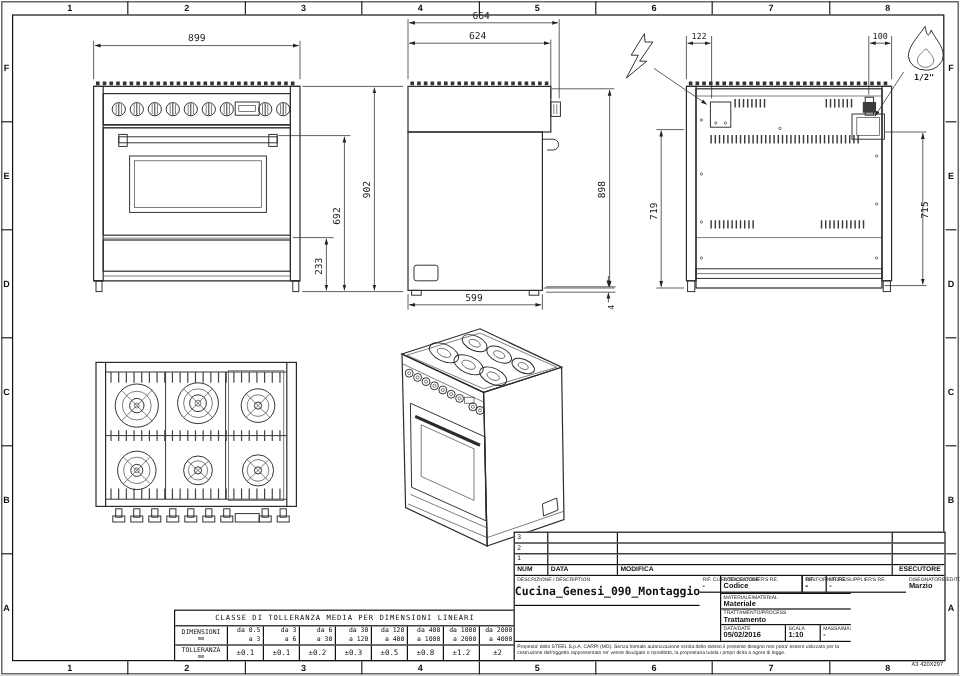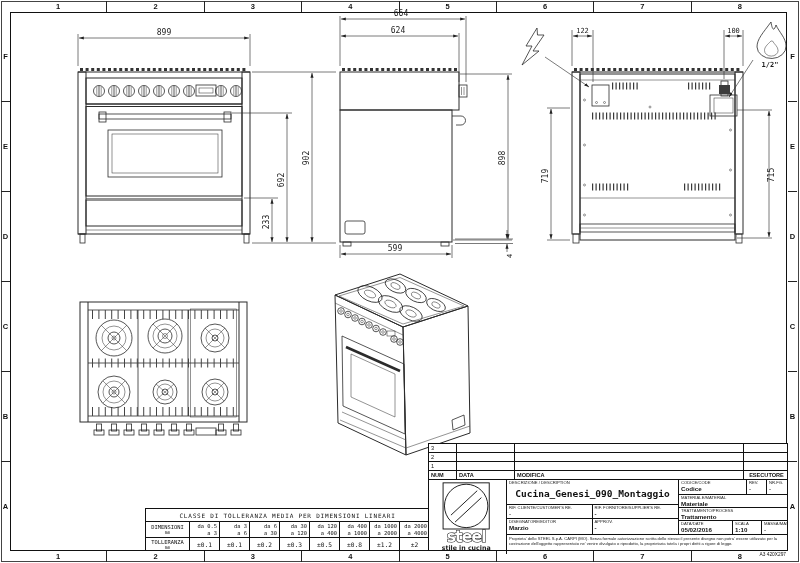--- a/index.html
+++ b/index.html
@@ -58,21 +58,21 @@
   .tb-rev>div{border-right:1px solid #111;box-sizing:border-box;padding-left:2px;line-height:8px;}
   .tb-rev .c1{width:28px;}
   .tb-rev .c2{width:58px;}
   .tb-rev .c3{width:229px;}
   .tb-rev .c4{flex:1;border-right:none;text-align:center;}
   .tb-rev.hdr{font-weight:bold;border-bottom:1.2px solid #111;}
   .tb-main{display:flex;height:74px;}
   .tb-logo{width:79px;border-right:1px solid #111;box-sizing:border-box;display:flex;align-items:center;justify-content:center;}
   .tb-rest{width:280px;display:flex;flex-direction:column;}
   .tb-upper{display:flex;height:54px;}
-  .tb-mid{width:172px;display:flex;flex-direction:column;border-right:1px solid #111;box-sizing:border-box;}
+  .tb-mid{width:172px;display:flex;flex-direction:row;border-right:1px solid #111;box-sizing:border-box;}
   .tb-right{width:108px;display:flex;flex-direction:column;}
   .lab{font-size:4.2px;color:#222;padding:1px 2px 0 2px;line-height:1;white-space:nowrap;overflow:hidden;}
   .val{font-size:6.2px;font-weight:bold;padding:0 2px;line-height:1.2;white-space:nowrap;}
   .tb-desc{height:25px;border-bottom:1px solid #111;box-sizing:border-box;}
   .tb-desc .desc-val{font-family:"DejaVu Sans Mono",monospace;font-size:9.5px;font-weight:bold;text-align:center;margin-top:3px;}
   .tb-row{display:flex;border-bottom:1px solid #111;box-sizing:border-box;}
   .tb-row:last-child{border-bottom:none;}
   .tb-row>div{border-right:1px solid #111;box-sizing:border-box;}
   .tb-row>div:last-child{border-right:none;}
   .h14{height:14px;} .h15{height:15px;} .h13{height:13px;}
@@ -485,30 +485,20 @@
         <div class="c3"></div>
         <div class="c4"></div>
     </div>
     <div class="tb-rev hdr">
       <div class="c1">NUM</div>
       <div class="c2">DATA</div>
       <div class="c3">MODIFICA</div>
       <div class="c4">ESECUTORE</div>
     </div>
     <div class="tb-main">
-      <div class="tb-logo">
-        <svg width="72" height="72" viewBox="0 0 72 78">
-          <rect x="9" y="2" width="50" height="50" fill="none" stroke="#111" stroke-width="1"></rect>
-          <circle cx="34" cy="27" r="23.5" fill="#fff" stroke="#111" stroke-width="1"></circle>
-          <line x1="17.5" y1="37" x2="46" y2="10.5" stroke="#111" stroke-width="1"></line>
-          <line x1="22" y1="44.5" x2="50.5" y2="18" stroke="#111" stroke-width="1"></line>
-          <text x="34" y="66" text-anchor="middle" font-size="17" font-weight="bold" style="font-family:'DejaVu Sans',sans-serif;paint-order:stroke;fill:#fff;stroke:#111;stroke-width:1.1;letter-spacing:-1px">steel</text>
-          <text x="34" y="75" text-anchor="middle" font-size="6.8" font-weight="bold" fill="#111" style="font-family:'DejaVu Sans',sans-serif">stile in cucina</text>
-        </svg>
-      </div>
       <div class="tb-rest">
         <div class="tb-upper">
           <div class="tb-mid">
             <div class="tb-desc">
               <div class="lab">DESCRIZIONE / DESCRIPTION</div>
               <div class="desc-val">Cucina_Genesi_090_Montaggio</div>
             </div>
             <div class="tb-row h14">
               <div class="w86">
                 <div class="lab">RIF. CLIENTE/CUSTOMER'S RE.</div>

